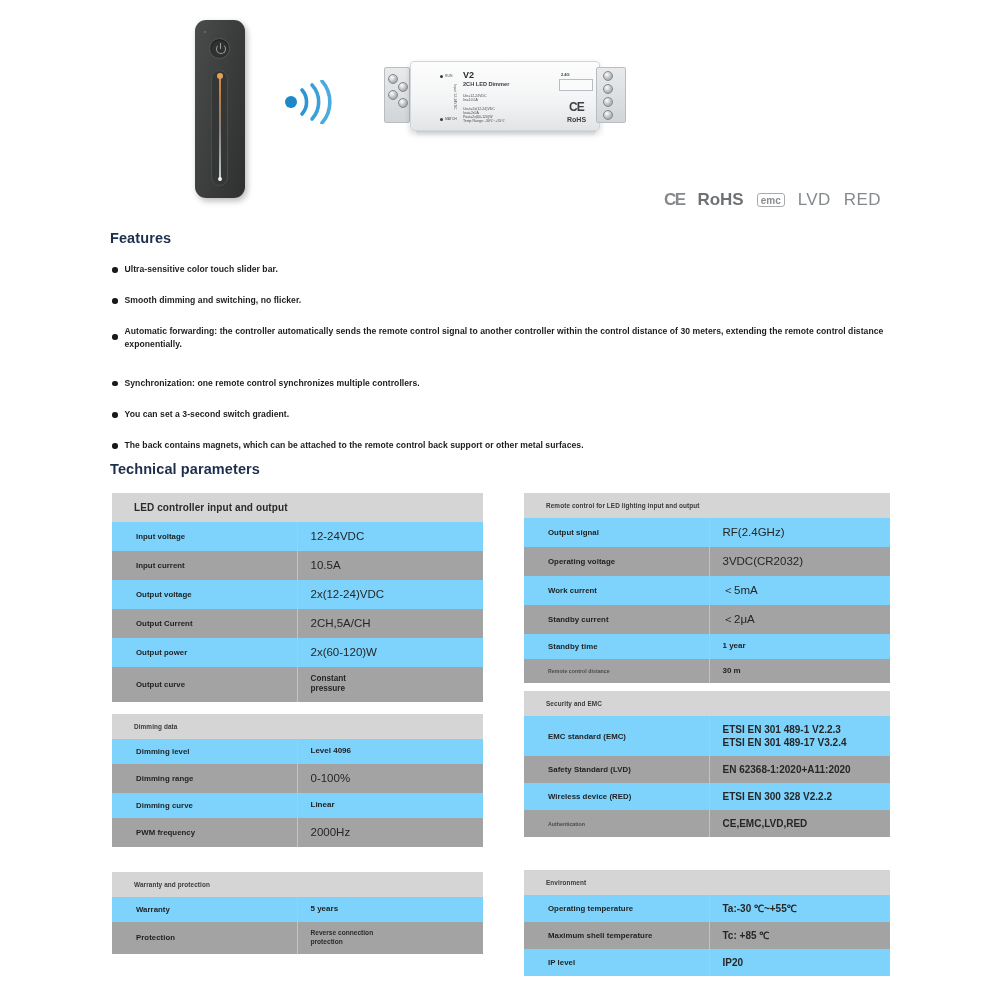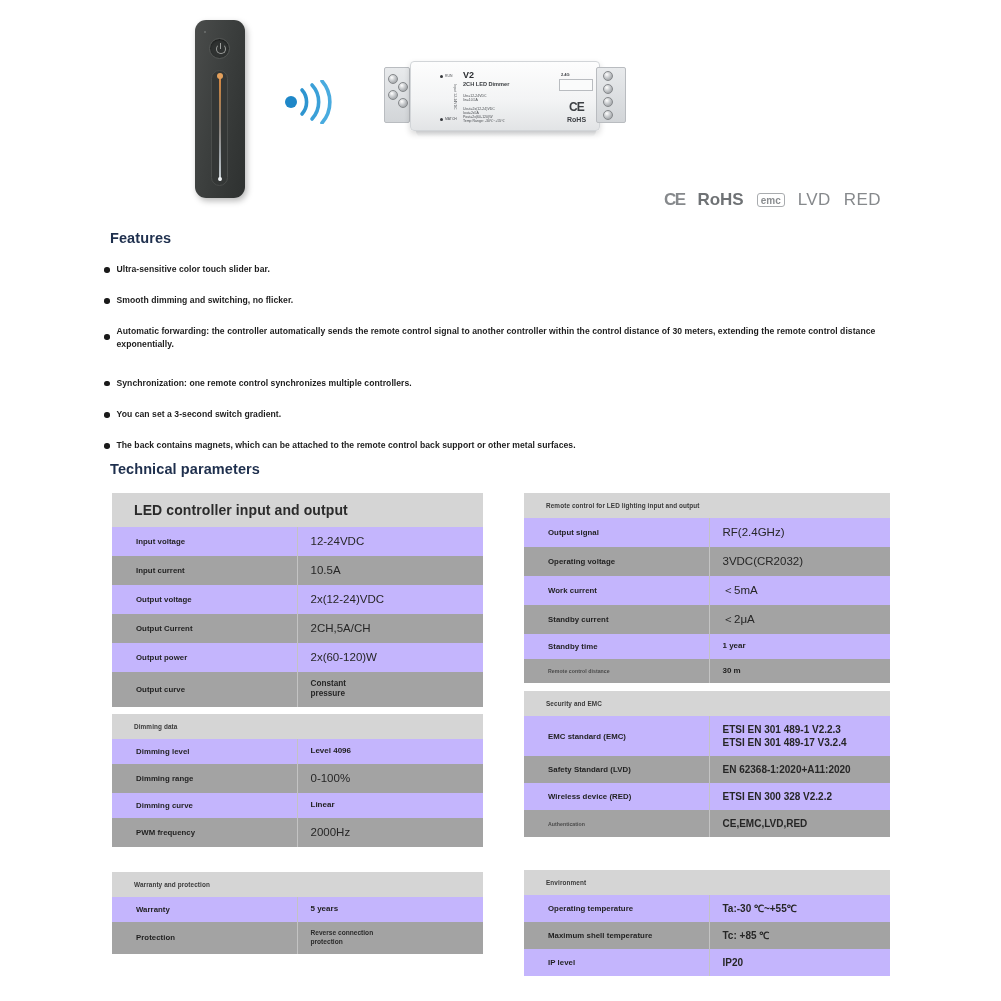--- a/index.html
+++ b/index.html
@@ -275,21 +275,21 @@
     font-weight: bold;
     color: #1e2f4d;
     letter-spacing: 0.1px;
   }
   .section-title.features { left: 110px; top: 230px; }
   .section-title.techparams { left: 110px; top: 461px; }
 
   
   .features-list {
     position: absolute;
-    left: 104px; top: 263px;
+    left: 112px; top: 263px;
     width: 790px;
   }
   .feature-row {
     position: relative;
     display: flex;
     align-items: flex-start;
     margin-bottom: 6px;
   }
   .feature-bullet {
     flex: 0 0 auto;
@@ -314,32 +314,32 @@
   .tbl {
     position: absolute;
     border-collapse: collapse;
   }
   .tbl-col-left { width: 371px; }
   .tbl-col-right { width: 366px; }
 
   .tbl-head {
     background: #d5d5d5;
     color: #2b2b2b;
-    font-size: 14px;
+    font-size: 10px;
     font-weight: bold;
     padding: 9px 0 9px 22px;
     letter-spacing: 0.1px;
   }
   .tbl-head.small {
     font-size: 6.4px;
     font-weight: bold;
     color: #3a3a3a;
   }
 
-  .tbl-row-a { background: #c4b5fd; }
+  .tbl-row-a { background: #7dd3fc; }
   .tbl-row-b { background: #a3a3a3; }
 
   .tbl-key {
     font-size: 7.8px;
     font-weight: bold;
     color: #1f1f1f;
     padding: 8px 6px 8px 24px;
     width: 185px;
     vertical-align: middle;
     letter-spacing: 0.05px;

